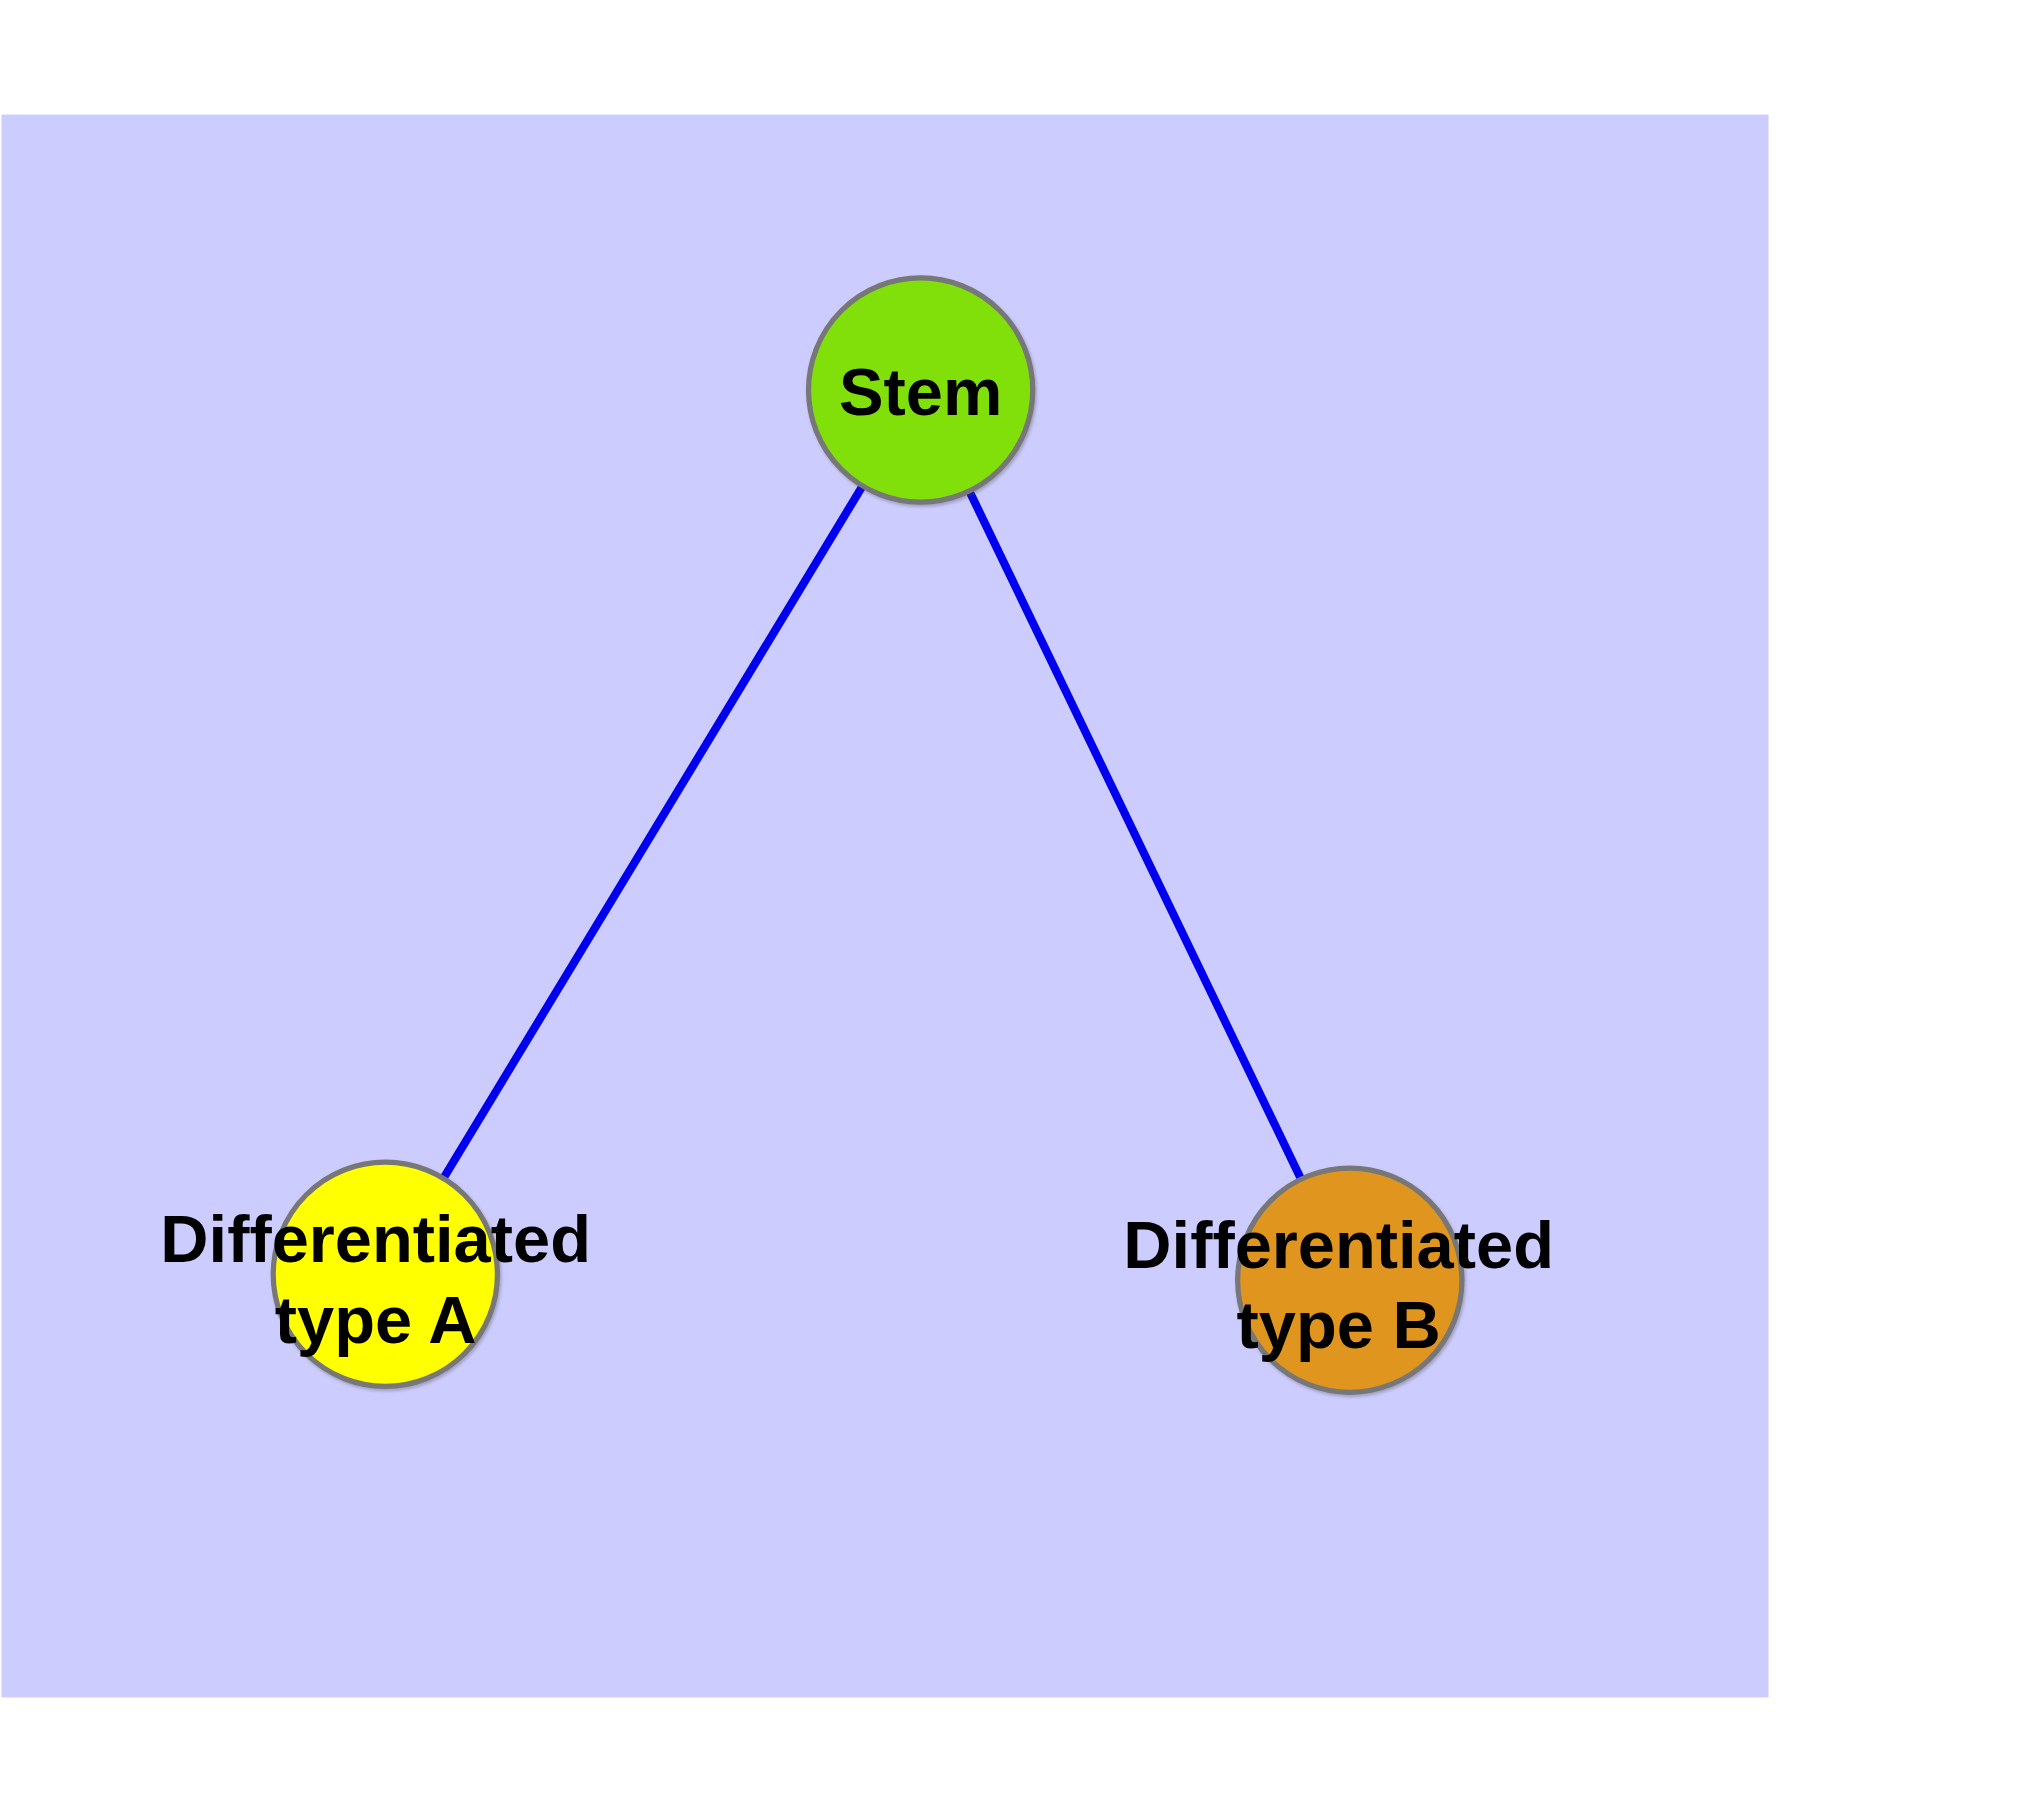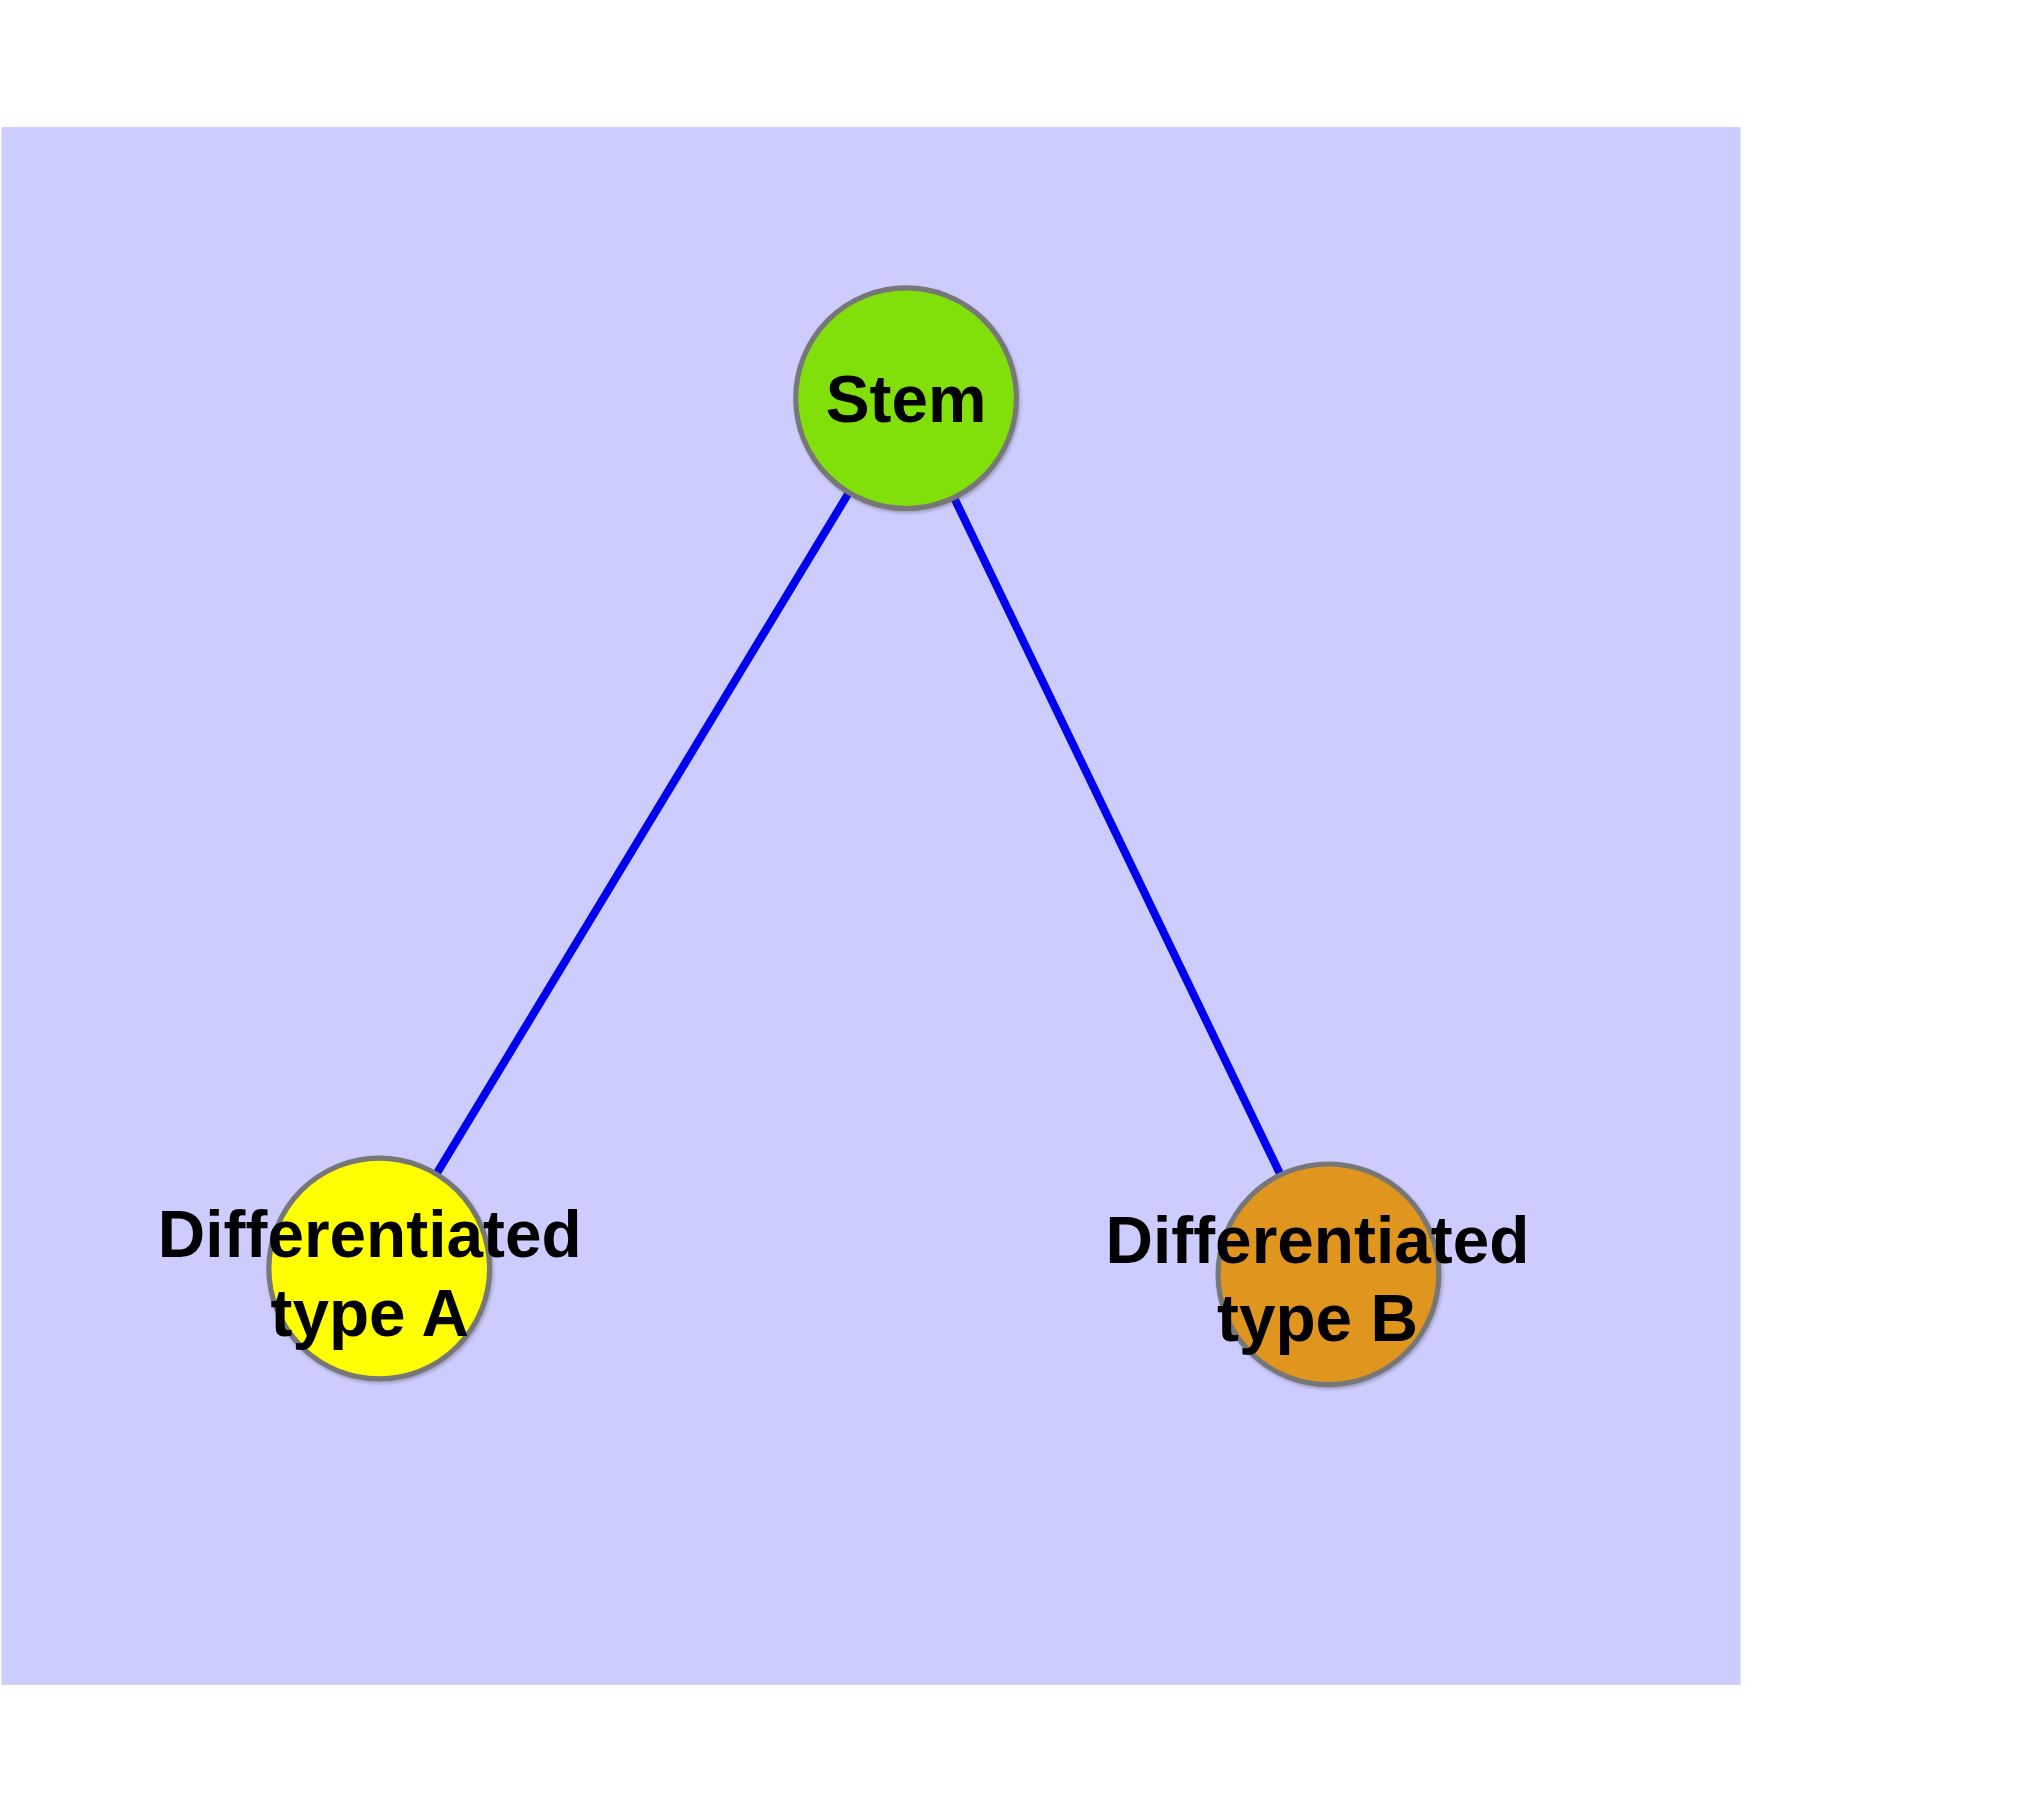--- a/index.html
+++ b/index.html
@@ -7,20 +7,21 @@
     padding: 0;
     background: #FFFFFF;
   }
   .page {
     position: relative;
     width: 1742px;
     height: 1812px;
     background: #FFFFFF;
     overflow: hidden;
     font-family: "Liberation Sans", sans-serif;
+    padding-left: 28px;
   }
   .diagram-svg {
     position: absolute;
     left: 0;
     top: 0;
     width: 100%;
     height: 100%;
     display: block;
   }
   .edge {

